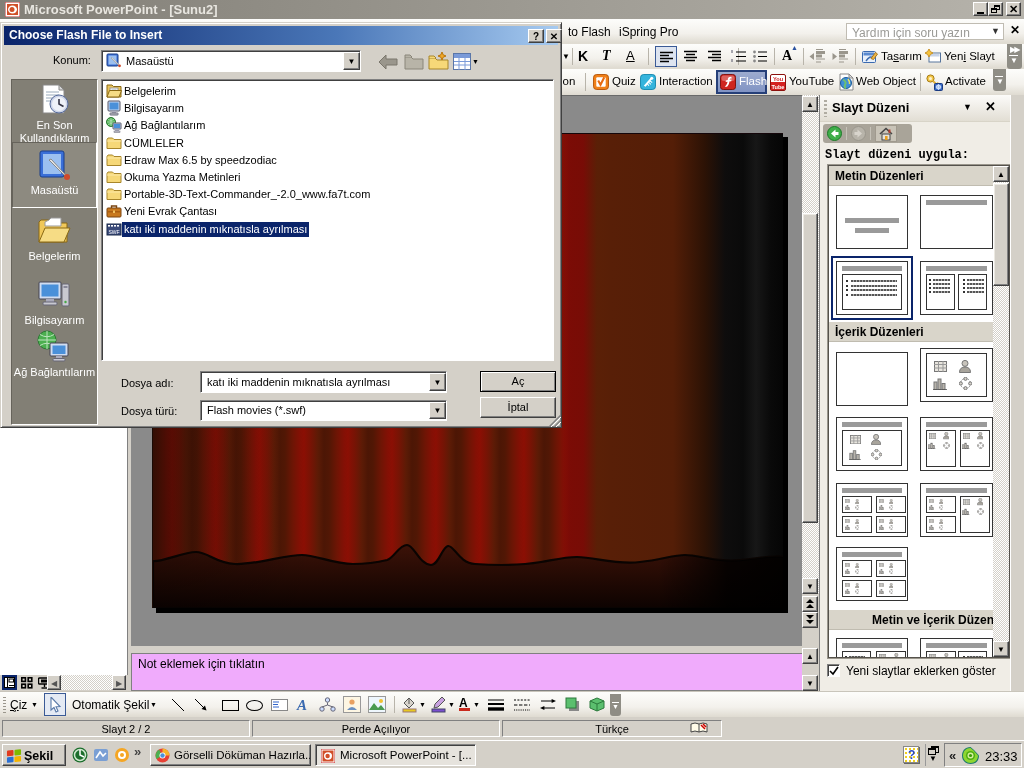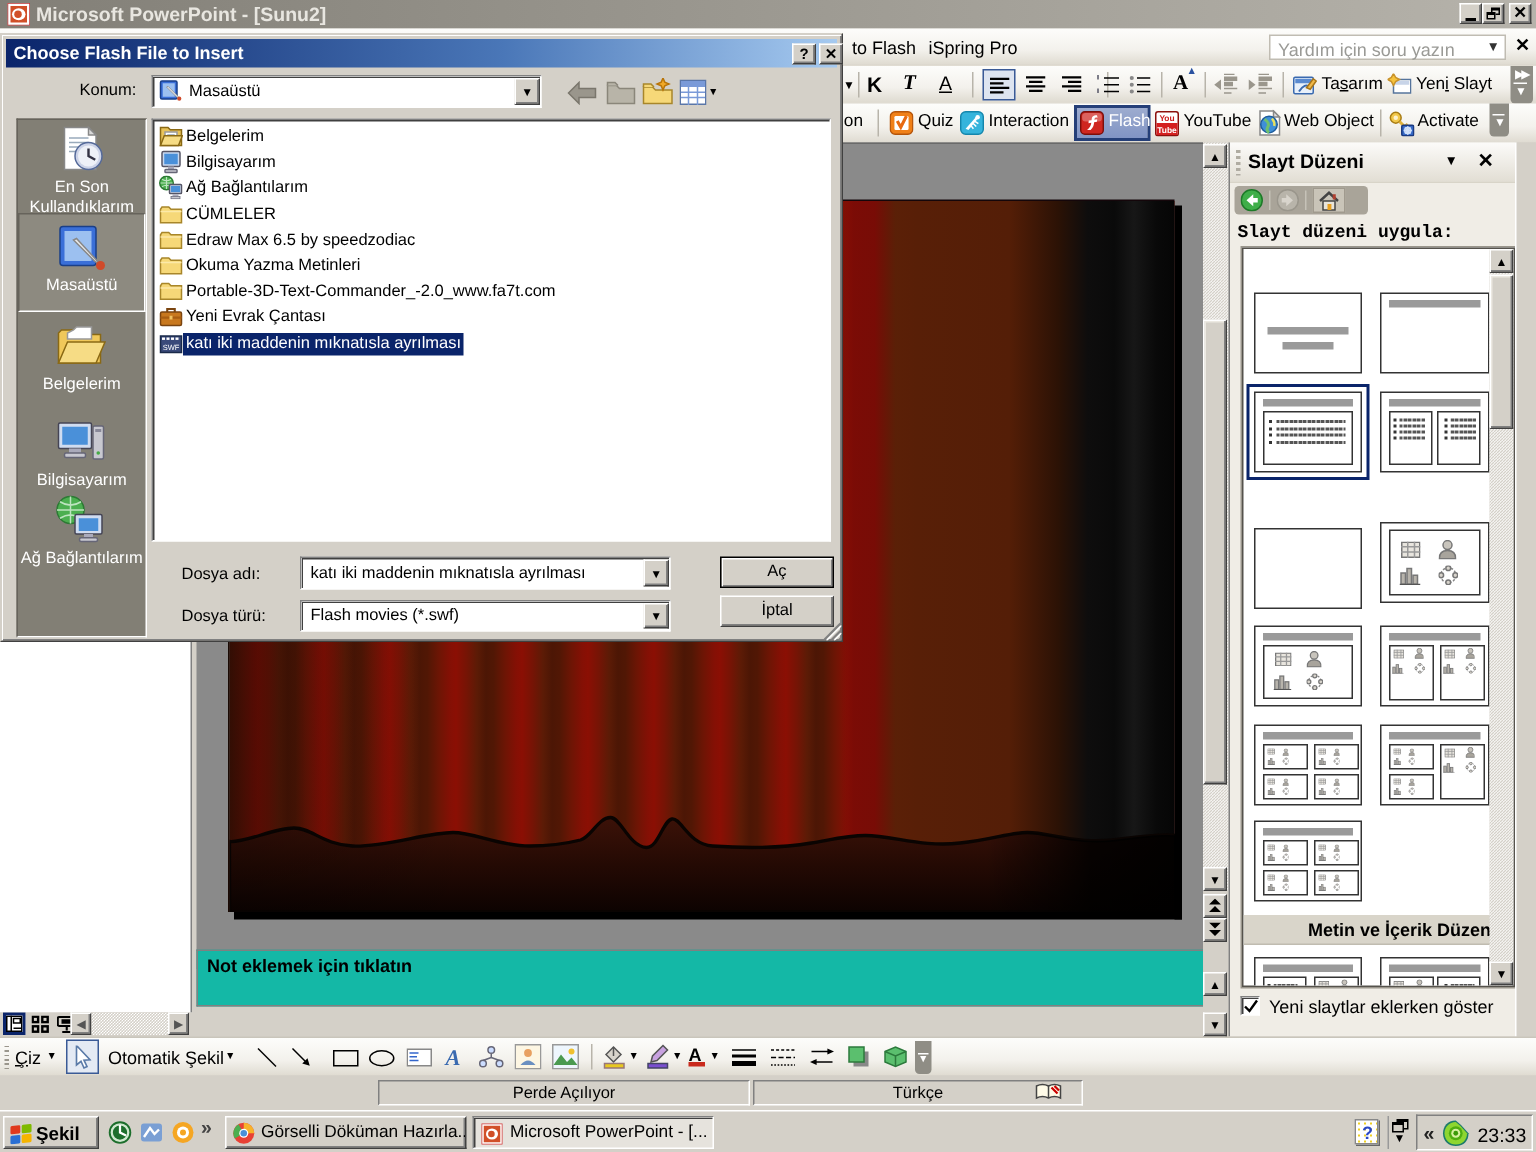--- a/index.html
+++ b/index.html
@@ -230,21 +230,21 @@
     <path id="wavepath" d="M0,26 C10,27 30,17 43,17 C55,17 62,28 82,29 C102,30 132,20 149,20 C163,20 180,29 200,29 C215,29 226,27 234,25 C241,23 246,10 254,10 C261,10 266,29 278,30 C286,30 289,12 295,11 C301,10 306,28 322,29 C350,31 370,30 388,27 C400,25 412,22 424,22 C442,22 462,30 487,27 C508,25 520,20 532,20 C548,20 565,29 597,24 C613,22 624,21 631,22 L631,73 L0,73 Z" fill="url(#wv)" stroke="#0a0402" stroke-width="2.2"></path>
     <path d="M0,26 C10,27 30,17 43,17 C55,17 62,28 82,29 C102,30 132,20 149,20 C163,20 180,29 200,29 C215,29 226,27 234,25 C241,23 246,10 254,10 C261,10 266,29 278,30 C286,30 289,12 295,11 C301,10 306,28 322,29 C350,31 370,30 388,27 C400,25 412,22 424,22 C442,22 462,30 487,27 C508,25 520,20 532,20 C548,20 565,29 597,24 C613,22 624,21 631,22 L631,73 L0,73 Z" fill="url(#wvx)" stroke="none"></path>
   </svg>
 </div>
 
 <div class="abs" style="left:783px;top:137px;width:5px;height:476px;background:#000;"></div>
 <div class="abs" style="left:156px;top:608px;width:632px;height:5px;background:#000;"></div>
 
 <div class="abs" style="left:131px;top:646px;width:671px;height:7px;background:#d4d0c8;"></div>
 
-<div class="abs" style="left:131px;top:633px;width:671px;height:38px;background:#14b8a6;border:1px solid #808080;border-right:none;font-weight:bold;">
+<div class="abs" style="left:131px;top:653px;width:671px;height:38px;background:#f0abfc;border:1px solid #808080;border-right:none;">
   <span style="position:absolute;left:6px;top:3px;font-size:12px;">Not eklemek için tıklatın</span>
 </div>
 
 <div class="abs" id="scrollcol" style="left:802px;top:95px;width:17px;height:596px;background:#d4d0c8;">
   <div class="abs dither" style="left:0;top:0;width:17px;height:499px;"></div>
   <div class="abs btn" style="left:0;top:1px;width:16px;height:16px;text-align:center;"><span style="font-size:8px;line-height:15px;">▲</span></div>
   <div class="abs raised" style="left:0;top:118px;width:16px;height:310px;"></div>
   <div class="abs btn" style="left:0;top:483px;width:16px;height:16px;text-align:center;"><span style="font-size:8px;line-height:15px;">▼</span></div>
   <div class="abs btn" style="left:0;top:501px;width:16px;height:16px;">
       <svg style="margin:2px 0 0 3px;" width="8" height="10" viewBox="0 0 8 10">
@@ -282,20 +282,23 @@
       <svg class="abs" style="left:3px;top:1px;" width="14" height="14" viewBox="0 0 14 14">
           <path d="M1,7 L7,1.5 L13,7" fill="none" stroke="#444" stroke-width="1.6"></path>
           <rect x="3" y="7" width="8" height="6" fill="#e8e4da" stroke="#444"></rect>
           <rect x="6" y="9" width="2.6" height="4" fill="#e8a020"></rect>
           <rect x="9.5" y="2.5" width="2" height="3.5" fill="#b04030"></rect>
         </svg>
     </div>
   </div>
   <span class="abs" style="left:5px;top:53px;font-size:12px;font-weight:bold;font-family:Liberation Mono, monospace;">Slayt düzeni uygula:</span>
   <div class="abs" id="layoutbox" style="left:8px;top:70px;width:182px;height:493px;background:#fff;border:1px solid #55524c;box-shadow:0 0 0 1px #9a968c;overflow:hidden;">
+      <div class="abs" style="left:0;top:0px;width:166px;height:20px;background:#d9d5ca;border-bottom:1px solid #c0bcb0;">
+        <span class="abs" style="left:6px;top:3px;font-size:12px;font-weight:bold;">Metin Düzenleri</span>
+      </div>
       <div class="abs" style="left:7px;top:29px;width:72px;height:54px;background:#fff;border:1px solid #333;">
         <div class="abs" style="left:8px;top:22px;right:8px;height:5px;background:#9a9a9a;"></div>
         <div class="abs" style="left:18px;top:32px;right:18px;height:5px;background:#9a9a9a;"></div>
       </div>
       <div class="abs" style="left:91px;top:29px;width:73px;height:54px;background:#fff;border:1px solid #333;">
         <div class="abs" style="left:5px;top:4px;right:5px;height:5px;background:#9a9a9a;"></div>
       </div>
       <div class="abs" style="left:2px;top:90px;width:82px;height:64px;border:2px solid #0a246a;"></div>
       <div class="abs" style="left:7px;top:95px;width:72px;height:54px;background:#fff;border:1px solid #333;">
         <div class="abs" style="left:5px;top:4px;right:5px;height:5px;background:#9a9a9a;"></div>
@@ -323,20 +326,23 @@
         <div class="abs" style="left:12px;top:29px;width:17px;height:2px;background:repeating-linear-gradient(90deg,#555 0 2px,#aaa 2px 3px);"></div>
         <div class="abs" style="left:42px;top:17px;width:2px;height:2px;background:#333;"></div>
         <div class="abs" style="left:46px;top:17px;width:17px;height:2px;background:repeating-linear-gradient(90deg,#555 0 2px,#aaa 2px 3px);"></div>
         <div class="abs" style="left:42px;top:21px;width:2px;height:2px;background:#333;"></div>
         <div class="abs" style="left:46px;top:21px;width:17px;height:2px;background:repeating-linear-gradient(90deg,#555 0 2px,#aaa 2px 3px);"></div>
         <div class="abs" style="left:42px;top:25px;width:2px;height:2px;background:#333;"></div>
         <div class="abs" style="left:46px;top:25px;width:17px;height:2px;background:repeating-linear-gradient(90deg,#555 0 2px,#aaa 2px 3px);"></div>
         <div class="abs" style="left:42px;top:29px;width:2px;height:2px;background:#333;"></div>
         <div class="abs" style="left:46px;top:29px;width:17px;height:2px;background:repeating-linear-gradient(90deg,#555 0 2px,#aaa 2px 3px);"></div>
       </div>
+      <div class="abs" style="left:0;top:156px;width:166px;height:20px;background:#d9d5ca;border-bottom:1px solid #c0bcb0;">
+        <span class="abs" style="left:6px;top:3px;font-size:12px;font-weight:bold;">İçerik Düzenleri</span>
+      </div>
       <div class="abs" style="left:7px;top:186px;width:72px;height:54px;background:#fff;border:1px solid #333;"></div>
       <div class="abs" style="left:91px;top:182px;width:73px;height:54px;background:#fff;border:1px solid #333;">
         <div class="abs" style="left:5px;top:4px;right:5px;bottom:4px;border:1px solid #333;"></div>
         <svg class="abs" style="left:13px;top:12px;" width="13" height="11" viewBox="0 0 13 11">
           <rect x="0.5" y="0.5" width="12" height="10" fill="#e8e5de" stroke="#777"></rect>
           <g stroke="#999">
             <line x1="0" y1="3.5" x2="13" y2="3.5"></line>
             <line x1="0" y1="7" x2="13" y2="7"></line>
             <line x1="4.5" y1="0" x2="4.5" y2="11"></line>
             <line x1="9" y1="0" x2="9" y2="11"></line>
@@ -1016,20 +1022,21 @@
       <path d="M2,5 L9,2 L16,5 L16,12 L9,15 L2,12 Z" fill="#5bbf6e" stroke="#2c7a3c"></path>
       <path d="M2,5 L9,8 L16,5 M9,8 L9,15" fill="none" stroke="#2c7a3c"></path>
     </svg>
   <div class="abs" style="left:610px;top:2px;width:11px;height:22px;background:#8f8d85;border-radius:0 0 3px 3px;color:#fff;">
     <span class="abs" style="left:2px;top:9px;font-size:7px;">▼</span>
     <div class="abs" style="left:2px;top:8px;width:7px;height:1px;background:#fff;"></div>
   </div>
 </div>
 
 <div class="abs" style="left:0;top:717px;width:1024px;height:23px;background:#d4d0c8;" id="statusbar">
+  <div class="abs" style="left:2px;top:3px;width:248px;height:17px;border:1px solid;border-color:#808080 #fff #fff #808080;text-align:center;line-height:16px;font-size:11px;">Slayt 2 / 2</div>
   <div class="abs" style="left:252px;top:3px;width:248px;height:17px;border:1px solid;border-color:#808080 #fff #fff #808080;text-align:center;line-height:16px;font-size:11px;">Perde Açılıyor</div>
   <div class="abs" style="left:502px;top:3px;width:220px;height:17px;border:1px solid;border-color:#808080 #fff #fff #808080;text-align:center;line-height:16px;font-size:11px;">Türkçe</div>
   <svg class="abs" style="left:690px;top:4px;" width="18" height="14" viewBox="0 0 18 14">
     <path d="M1,3 Q5,1 9,3 Q13,1 17,3 L17,11 Q13,9 9,11 Q5,9 1,11 Z" fill="#fffbe8" stroke="#444"></path>
     <line x1="9" y1="3" x2="9" y2="11" stroke="#444"></line>
     <path d="M11,4 L15,8 M13,3 L16,6" stroke="#c00" stroke-width="1.5"></path>
   </svg>
 </div>
 
 <div class="abs" style="left:0;top:740px;width:1024px;height:28px;background:#d4d0c8;border-top:1px solid #fff;" id="taskbar">

